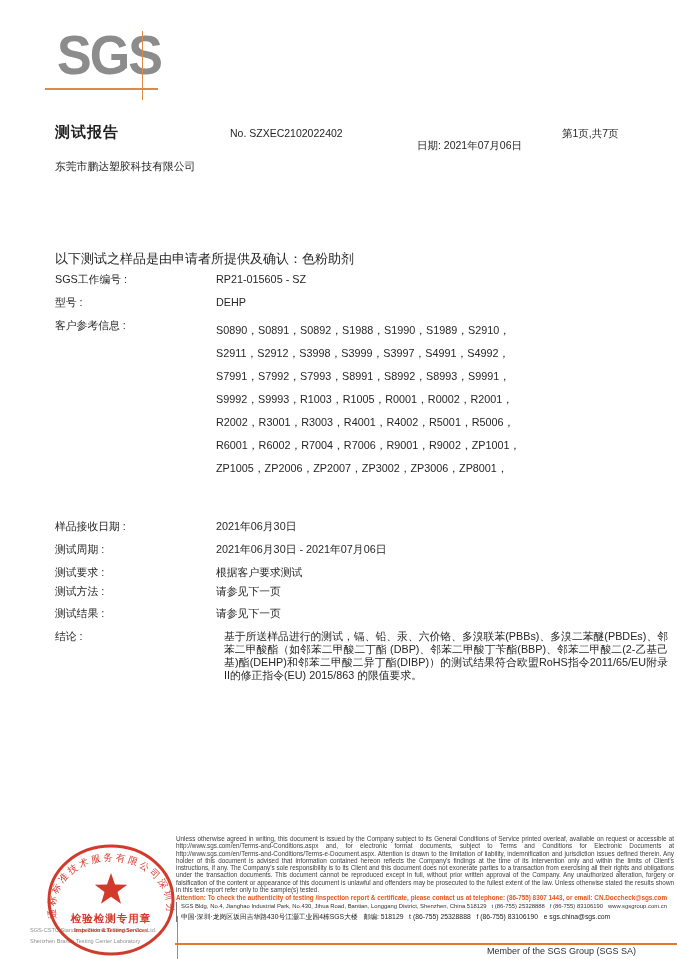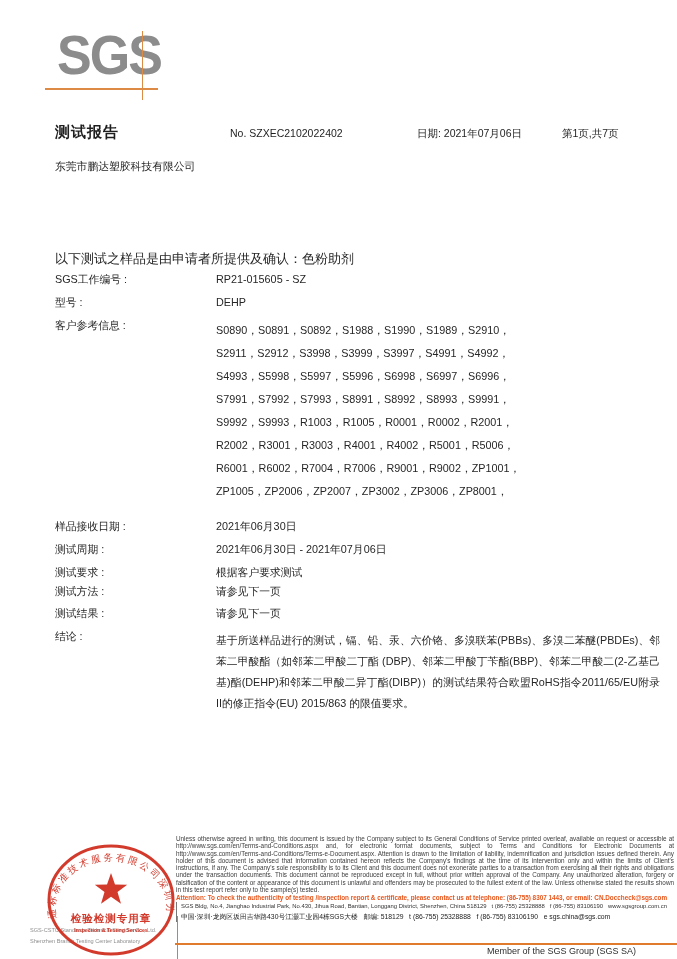--- a/index.html
+++ b/index.html
@@ -8,32 +8,32 @@
 
   
   .sgs-logo{position:absolute;left:57px;top:26px;font-size:52px;font-weight:bold;color:#8c8c8c;letter-spacing:-2px;line-height:1;transform:scaleY(1.08);transform-origin:top left;}
   .logo-hline{position:absolute;left:45px;top:88px;width:113px;height:2px;background:#dd8a45;}
   .logo-vline{position:absolute;left:142px;top:31px;width:1px;height:69px;background:#dd8a45;}
 
   
   .title{position:absolute;left:55px;top:123px;font-size:15px;font-weight:bold;color:#1e1e1e;letter-spacing:1px;}
   .meta{position:absolute;top:127px;font-size:10.5px;color:#1e1e1e;}
   .report-no{left:230px;}
-  .report-date{left:417px;}
+  .report-date{left:417px;margin-top:12px;}
   .page-info{left:562px;}
   .company{position:absolute;left:55px;top:160px;font-size:10.8px;color:#1e1e1e;}
   .address{position:absolute;left:55px;top:183px;font-size:10.8px;color:#1e1e1e;}
 
   
   .intro{position:absolute;left:55px;top:250px;font-size:13px;}
   .row{position:absolute;left:55px;width:605px;font-size:10.8px;}
   .row .lbl{position:absolute;left:0;top:0;}
   .row .val{position:absolute;left:161px;top:0;}
   .refline{line-height:23px;white-space:nowrap;}
-  .conclusion{width:444px;line-height:21px;text-align:justify;}
+  .conclusion{width:444px;line-height:13px;text-align:justify;margin-left:8px;}
 
   
   .stamp-company{position:absolute;left:30px;top:925px;width:165px;font-size:5.6px;line-height:10.5px;color:#8f8f8f;z-index:1;}
   .stamp{position:absolute;left:44px;top:842px;width:134px;height:117px;z-index:2;opacity:0.92;}
   .footer-right{position:absolute;left:176px;top:835px;width:498px;}
   .legal{font-size:6.35px;line-height:7.25px;color:#3d3d3d;text-align:justify;}
   .attention{margin-top:1px;font-size:6.35px;line-height:7.3px;color:#e8561c;font-weight:bold;}
   .addr-block{margin-top:1px;border-left:1px solid #777;padding-left:4px;}
   .addr-en{font-size:5.9px;line-height:9px;color:#333;white-space:pre-wrap;}
   .addr-cn{font-size:6.8px;line-height:11px;color:#222;white-space:pre-wrap;}
@@ -67,21 +67,20 @@
   <div class="row" style="top:296px">
     <span class="lbl">型号 :</span>
     <span class="val">DEHP</span>
   </div>
 
   <div class="row" style="top:319px">
     <span class="lbl">客户参考信息 :</span>
     <span class="val" style="line-height:23px;">
       <div class="refline">S0890，S0891，S0892，S1988，S1990，S1989，S2910，</div>
       <div class="refline">S2911，S2912，S3998，S3999，S3997，S4991，S4992，</div>
-      <div class="refline">S4993，S5998，S5997，S5996，S6998，S6997，S6996，</div>
       <div class="refline">S7991，S7992，S7993，S8991，S8992，S8993，S9991，</div>
       <div class="refline">S9992，S9993，R1003，R1005，R0001，R0002，R2001，</div>
       <div class="refline">R2002，R3001，R3003，R4001，R4002，R5001，R5006，</div>
       <div class="refline">R6001，R6002，R7004，R7006，R9001，R9002，ZP1001，</div>
       <div class="refline">ZP1005，ZP2006，ZP2007，ZP3002，ZP3006，ZP8001，</div>
     </span>
   </div>
 
   <div class="row" style="top:520px">
     <span class="lbl">样品接收日期 :</span>

